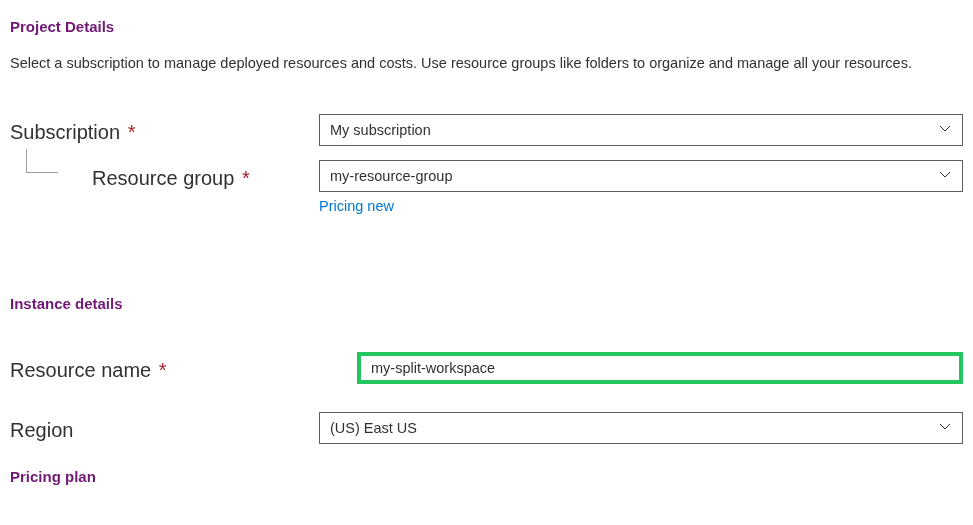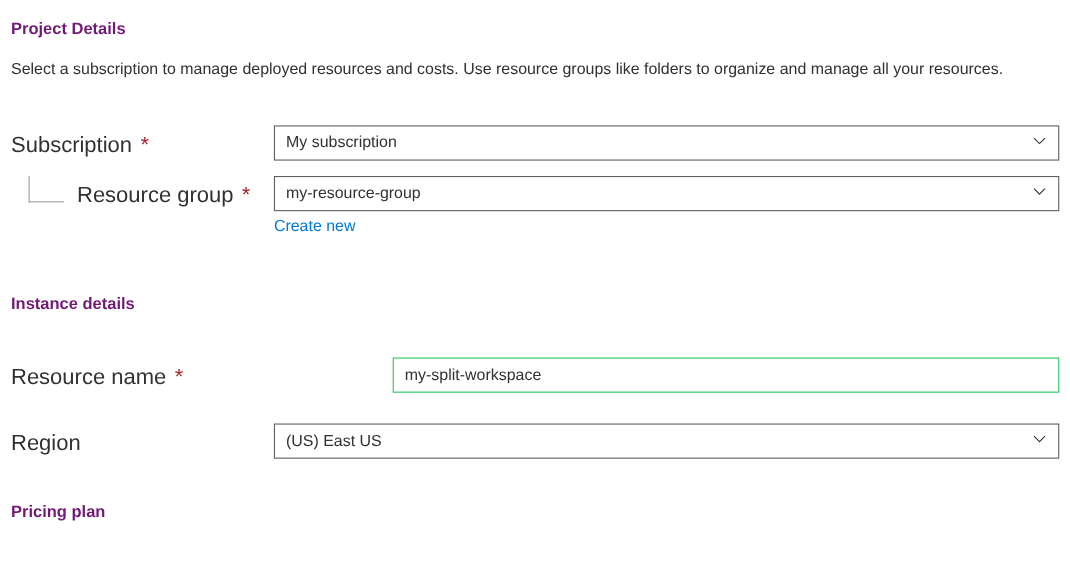--- a/index.html
+++ b/index.html
@@ -35,21 +35,22 @@
       margin-bottom: 14px;
     }
     .form-label-col {
       width: 350px;
       padding-top: 7px;
       font-size: 20px;
       color: #323130;
     }
     .indent-wrap {
       display: flex;
-      align-items: flex-end;
+      align-items: flex-start;
+      gap: 22px;
     }
     .tree-indent {
       display: inline-block;
       width: 32px;
       height: 24px;
       border-left: 1px solid #a19f9d;
       border-bottom: 1px solid #a19f9d;
       margin-left: 16px;
       margin-right: 12px;
       margin-top: -18px;
@@ -66,52 +67,52 @@
       position: relative;
       height: 32px;
       border: 1px solid #605e5c;
       background: #ffffff;
       display: flex;
       align-items: center;
       padding: 0 34px 0 10px;
       font-size: 14.5px;
       color: #323130;
       cursor: pointer;
-      width: 714px;
+      width: 644px;
     }
     .select-chevron {
       position: absolute;
       right: 10px;
       top: 50%;
       transform: translateY(-50%);
       pointer-events: none;
     }
     .text-input {
       height: 32px;
-      border: 1px solid #22c55e;
+      border: 4px solid #22c55e;
       background: #ffffff;
       padding: 0 10px;
       font-size: 14.5px;
       color: #323130;
       font-family: inherit;
       width: 606px;
       outline: none;
     }
     .link {
       display: inline-block;
       color: #0078d4;
       font-size: 14.5px;
       cursor: pointer;
       margin-top: 6px;
     }
     .section-gap-lg {
-      margin-top: 54px;
+      margin-top: 81px;
     }
     .section-gap-md {
-      margin-top: 40px;
+      margin-top: 24px;
     }
   </style>
 </head>
 <body>
 
 <h3 class="section-head">Project Details</h3>
 
 <p class="section-desc">Select a subscription to manage deployed resources and costs. Use resource groups like folders to organize and manage all your resources.</p>
 
 <div class="form-row">
@@ -143,21 +144,21 @@
   </div>
   <div class="form-input-col">
     <div class="select-box">
       <span>my-resource-group</span>
       <span class="select-chevron">
         <svg width="14" height="14" viewBox="0 0 14 14">
             <path d="M2 4.5 L7 9.5 L12 4.5" stroke="#323130" stroke-width="1" fill="none"></path>
           </svg>
       </span>
     </div>
-    <span class="link">Create new</span>
+    <span class="link">Pricing new</span>
   </div>
 </div>
 
 <h3 class="section-head section-gap-lg">Instance details</h3>
 
 <div style="height:22px"></div>
 
 <div class="form-row">
   <div class="form-label-col">
     <span>Resource name</span>

